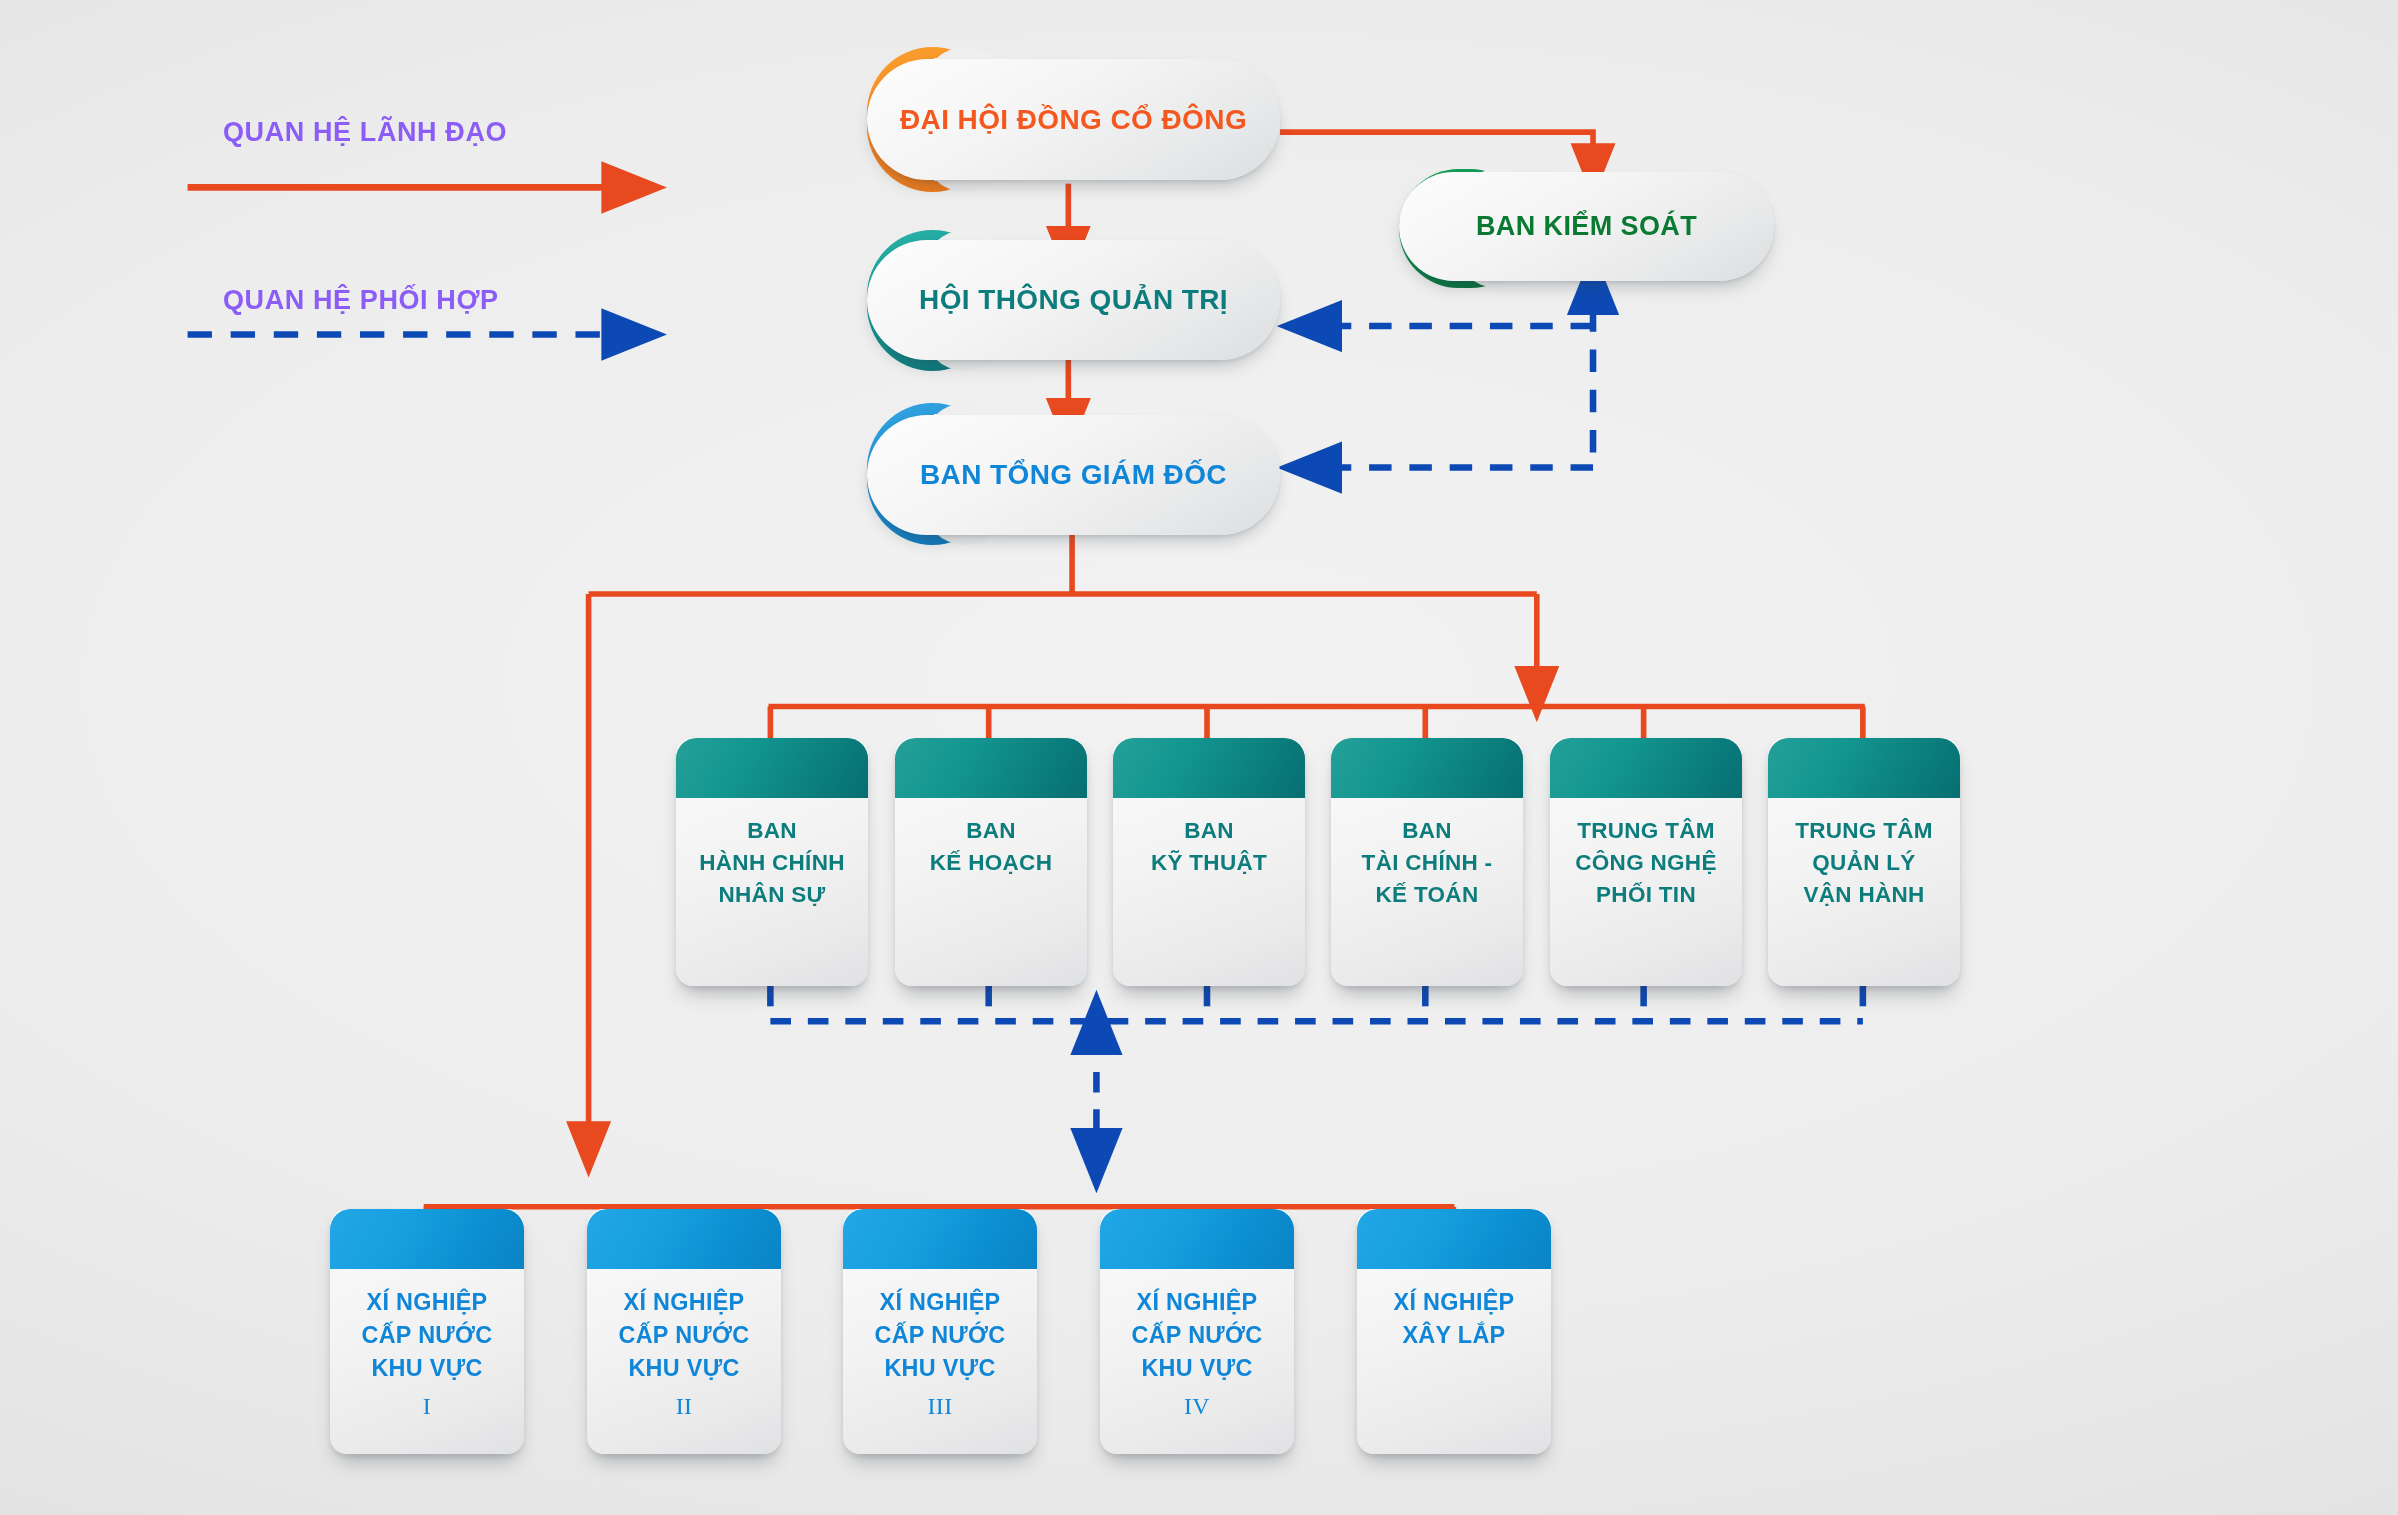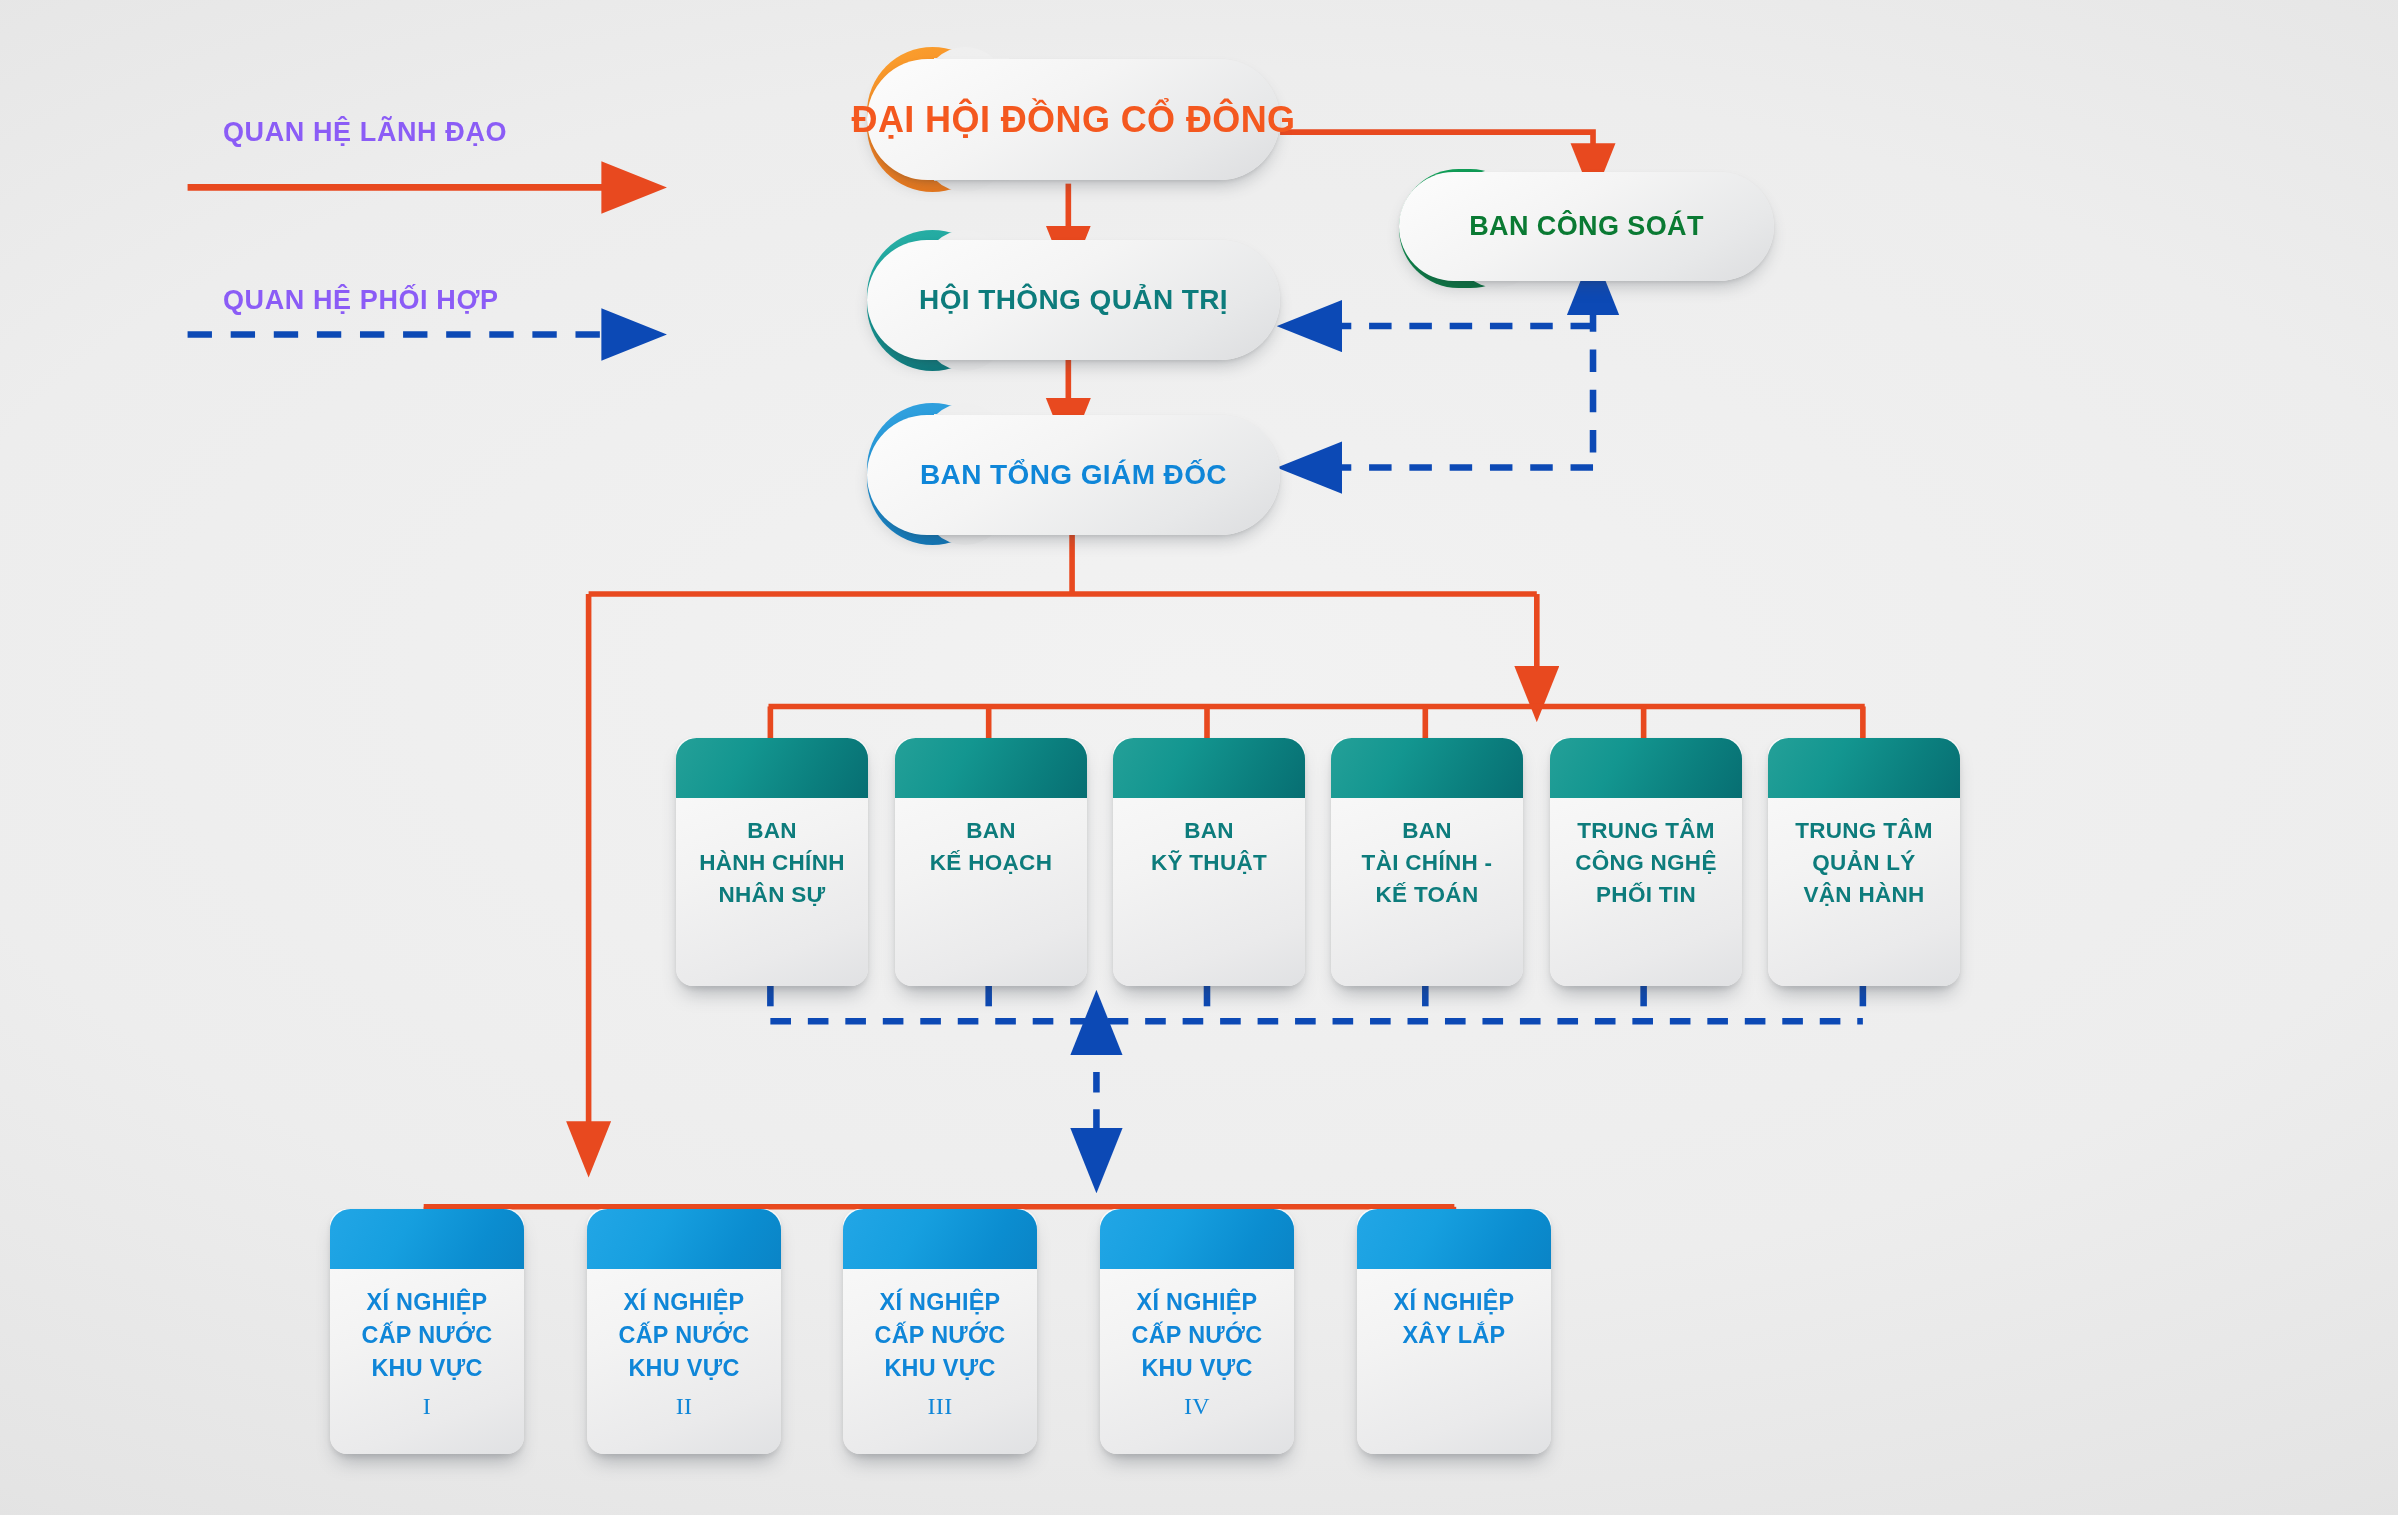--- a/index.html
+++ b/index.html
@@ -145,27 +145,27 @@
     <line x1="1277" y1="1288" x2="1277" y2="1360" stroke="#e8491f" stroke-width="6" marker-end="url(#ar-o)"></line>
     <line x1="1551" y1="1288" x2="1551" y2="1360" stroke="#e8491f" stroke-width="6" marker-end="url(#ar-o)"></line>
   </svg>
 
   <div class="legend-label" id="legend-lead-label">QUAN HỆ LÃNH ĐẠO</div>
   <div class="legend-label" id="legend-coop-label">QUAN HỆ PHỐI HỢP</div>
 
   <div class="arc" style="left:867px;top:47px;width:131px;height:145px;background:linear-gradient(160deg,#fba330,#f48120 55%,#e8761a);"></div>
   <div class="arc" style="left:923px;top:47px;width:84px;height:145px;background:linear-gradient(180deg,#efefef,#ececec);box-shadow:none;"></div>
   <div class="pill" style="left:867px;top:59px;width:413px;height:121px;">
-    <span class="pill-label" style="color:#f4581f;font-size:36px;">ĐẠI HỘI ĐỒNG CỔ ĐÔNG</span>
+    <span class="pill-label" style="color:#f4581f;font-size:28px;">ĐẠI HỘI ĐỒNG CỔ ĐÔNG</span>
   </div>
 
   <div class="arc" style="left:1399px;top:169px;width:131px;height:119px;background:linear-gradient(160deg,#14a35c,#0a8a4a 55%,#05663a);"></div>
   <div class="arc" style="left:1455px;top:169px;width:84px;height:119px;background:linear-gradient(180deg,#efefef,#ececec);box-shadow:none;"></div>
   <div class="pill" style="left:1399px;top:172px;width:375px;height:109px;">
-    <span class="pill-label" style="color:#0a7a33;font-size:27px;">BAN CÔNG SOÁT</span>
+    <span class="pill-label" style="color:#0a7a33;font-size:27px;">BAN KIỂM SOÁT</span>
   </div>
 
   <div class="arc" style="left:867px;top:230px;width:131px;height:141px;background:linear-gradient(160deg,#2bb3a8,#129693 55%,#0a6f74);"></div>
   <div class="arc" style="left:923px;top:230px;width:84px;height:141px;background:linear-gradient(180deg,#efefef,#ececec);box-shadow:none;"></div>
   <div class="pill" style="left:867px;top:240px;width:413px;height:120px;">
     <span class="pill-label" style="color:#0d7c7c;font-size:28px;">HỘI THÔNG QUẢN TRỊ</span>
   </div>
 
   <div class="arc" style="left:867px;top:403px;width:131px;height:142px;background:linear-gradient(160deg,#35a4e0,#1a8fd4 55%,#0b6fb0);"></div>
   <div class="arc" style="left:923px;top:403px;width:84px;height:142px;background:linear-gradient(180deg,#efefef,#ececec);box-shadow:none;"></div>

